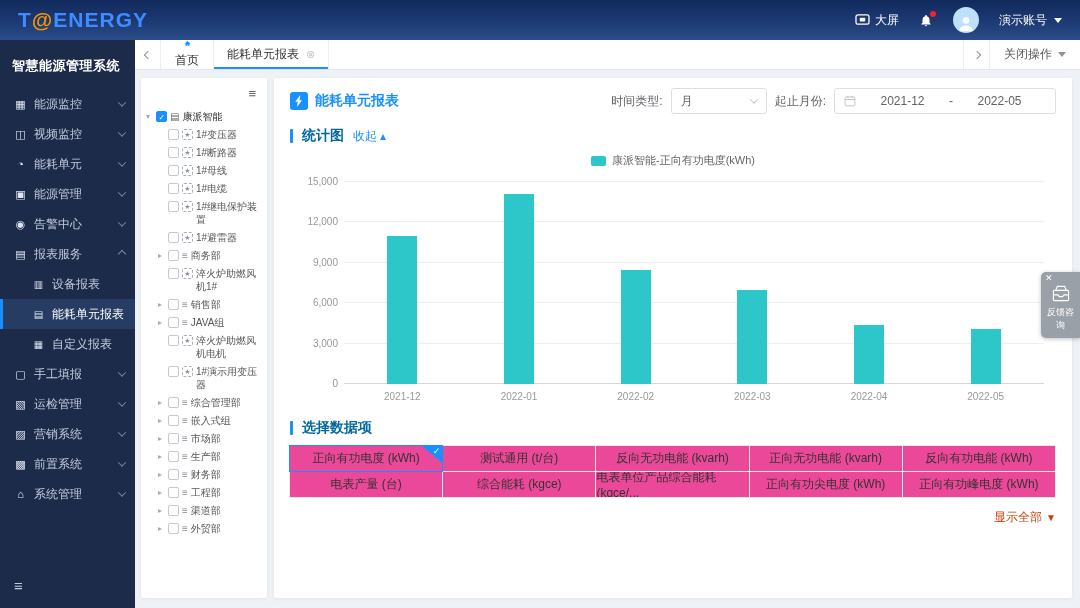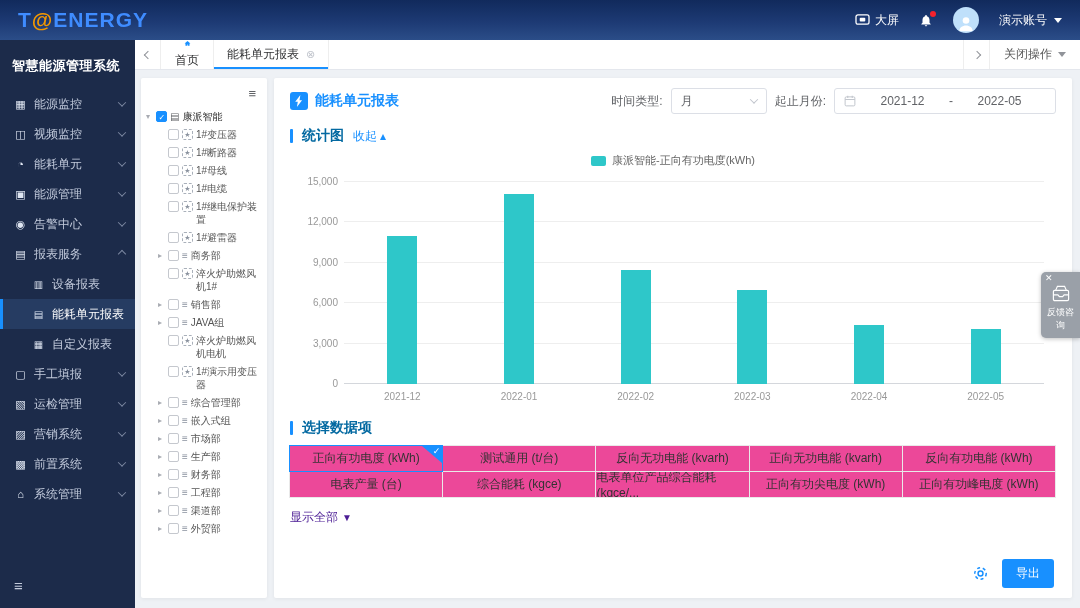--- a/index.html
+++ b/index.html
@@ -92,21 +92,21 @@
   .gridline.base { border-top:1px solid #d4d7dc; }
   .ytick { position:absolute; left:-46px; width:40px; text-align:right; font-size:10px; color:#999; transform:translateY(-55%); }
   .bar { position:absolute; bottom:0; width:30px; transform:translateX(-50%); }
   .xlab { position:absolute; top:100%; margin-top:7px; transform:translateX(-50%); font-size:10px; color:#999; white-space:nowrap; }
 
   .btn-grid { display:grid; grid-template-columns:repeat(5,1fr); margin-top:9px; flex:none; }
   .dbtn { height:27px; border:1px solid #e9e9e9; margin:-1px 0 0 -1px; display:flex; align-items:center; justify-content:center; font-size:12px; color:#333; background:#ec4899; position:relative; cursor:pointer; overflow:hidden; }
   .dbtn.selected { border:1px solid #1890ff; z-index:2; }
   .dbtn.selected .corner { position:absolute; top:0; right:0; width:0; height:0; border-top:17px solid #1890ff; border-left:20px solid transparent; }
   .dbtn.selected .corner-check { position:absolute; top:0; right:2px; color:#fff; font-size:9px; z-index:3; }
-  .show-all { text-align:left; color:#4c1d95; font-size:12px; margin-top:11px; cursor:pointer; flex:none;font-family:Liberation Serif, serif; }
+  .show-all { text-align:right; color:#c2410c; font-size:12px; margin-top:11px; cursor:pointer; flex:none;font-family:Liberation Serif, serif; }
   .show-all .arr { font-size:10px; margin-left:4px; }
   .mc-footer { margin-top:auto; display:flex; justify-content:flex-end; align-items:center; gap:13px; padding:6px 2px 2px; flex:none; }
   .gear-btn { cursor:pointer; display:flex; align-items:center; }
   .export-btn { background:#1890ff; color:#fff; border:none; border-radius:3px; font-size:12px; padding:6px 14px; cursor:pointer; font-family:inherit; }
 
   
   .feedback { position:absolute; right:0; top:272px; width:39px; background:#9aa0a8; border-radius:5px 0 0 5px; color:#fff; text-align:center; padding:13px 2px 6px; font-size:9px; box-shadow:0 1px 4px rgba(0,0,0,.25); cursor:pointer; }
   .feedback .fx { position:absolute; top:1px; left:4px; font-size:9px; color:#fff; cursor:pointer; }
   .feedback .fb-label { display:block; margin-top:2px; letter-spacing:0; }
 </style>
@@ -497,31 +497,20 @@
               </div>
               <div class="dbtn">
                 <span>正向有功峰电度 (kWh)</span>
               </div>
             </div>
 
           <div class="show-all">
             <span>显示全部</span><span class="arr">▼</span>
           </div>
 
-          <div class="mc-footer">
-            <span class="gear-btn">
-              <svg width="17" height="17" viewBox="0 0 16 16">
-                  <g stroke="#1890ff" stroke-width="1.4" fill="none">
-                    <circle cx="8" cy="8" r="2.3"></circle>
-                    <circle cx="8" cy="8" r="5.4" stroke-dasharray="2.8 2.6"></circle>
-                  </g>
-                </svg>
-            </span>
-            <button class="export-btn">导出</button>
-          </div>
         </div>
       </div>
     </div>
   </div>
 
   <div class="feedback">
     <span class="fx">✕</span>
     <svg width="18" height="17" viewBox="0 0 20 19" fill="none" stroke="#fff" stroke-width="1.3">
         <path d="M4 6 6 1.5h8L16 6"></path>
         <rect x="1.5" y="6" width="17" height="11.5" rx="1.5"></rect>

